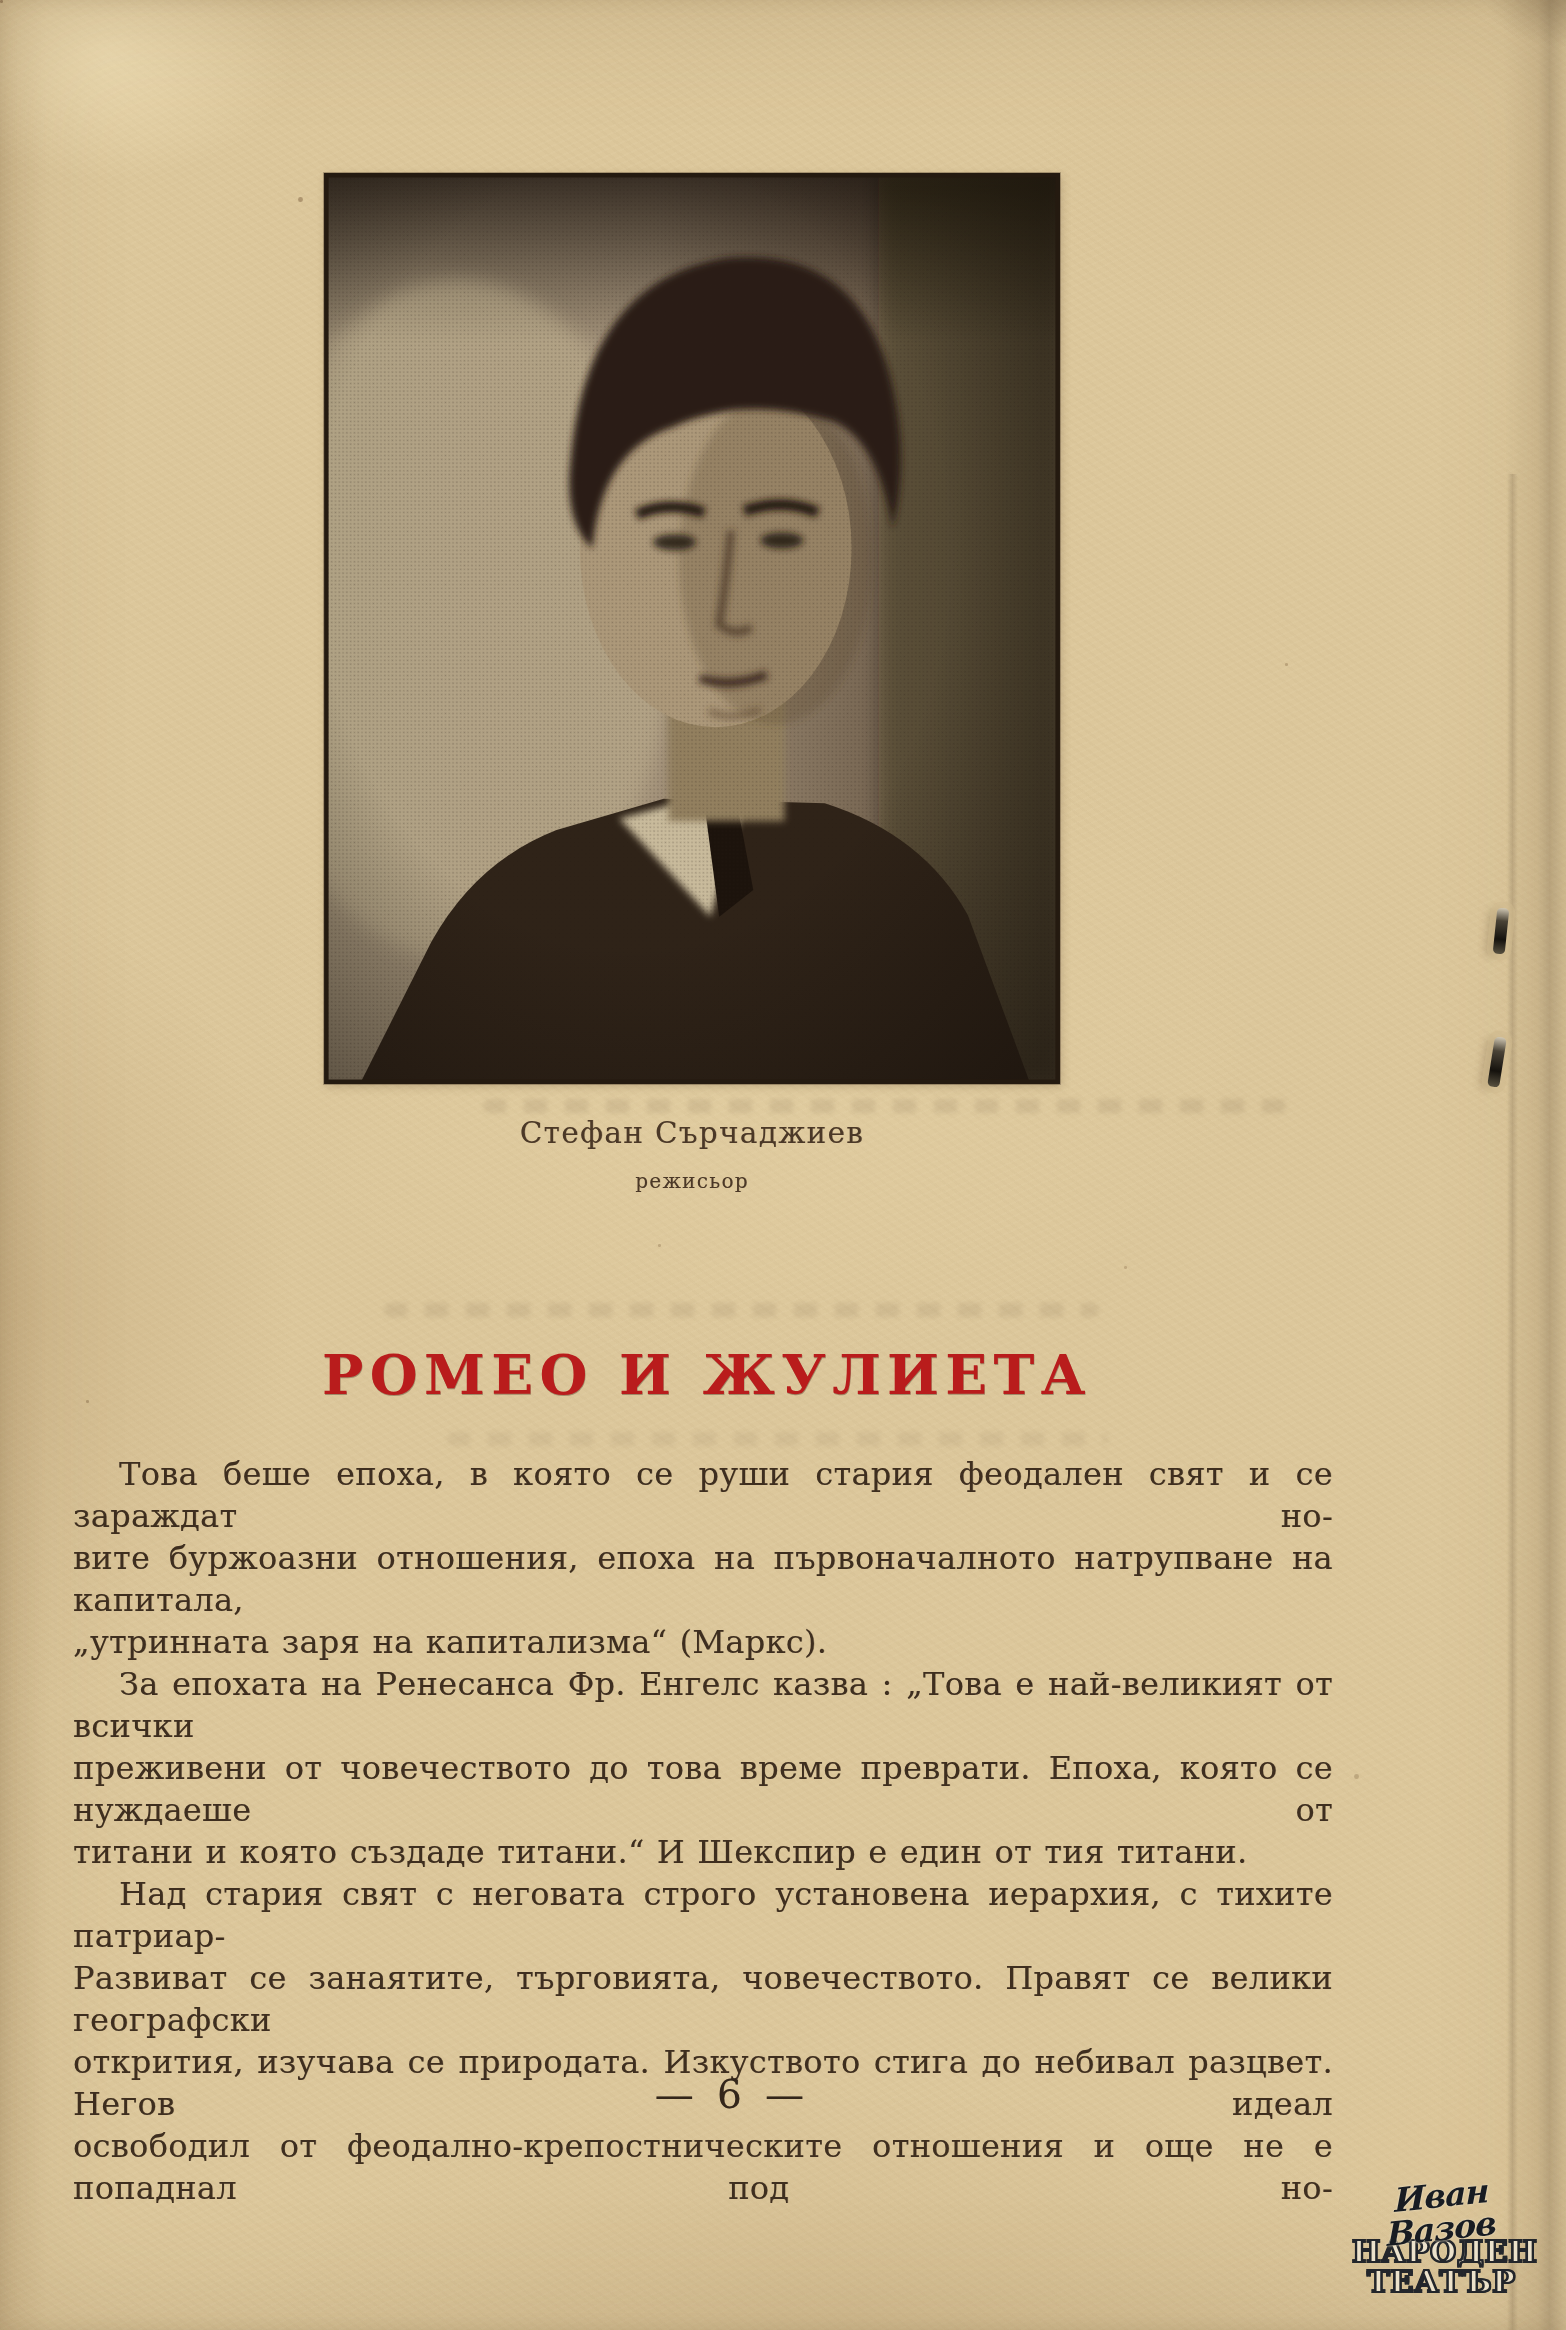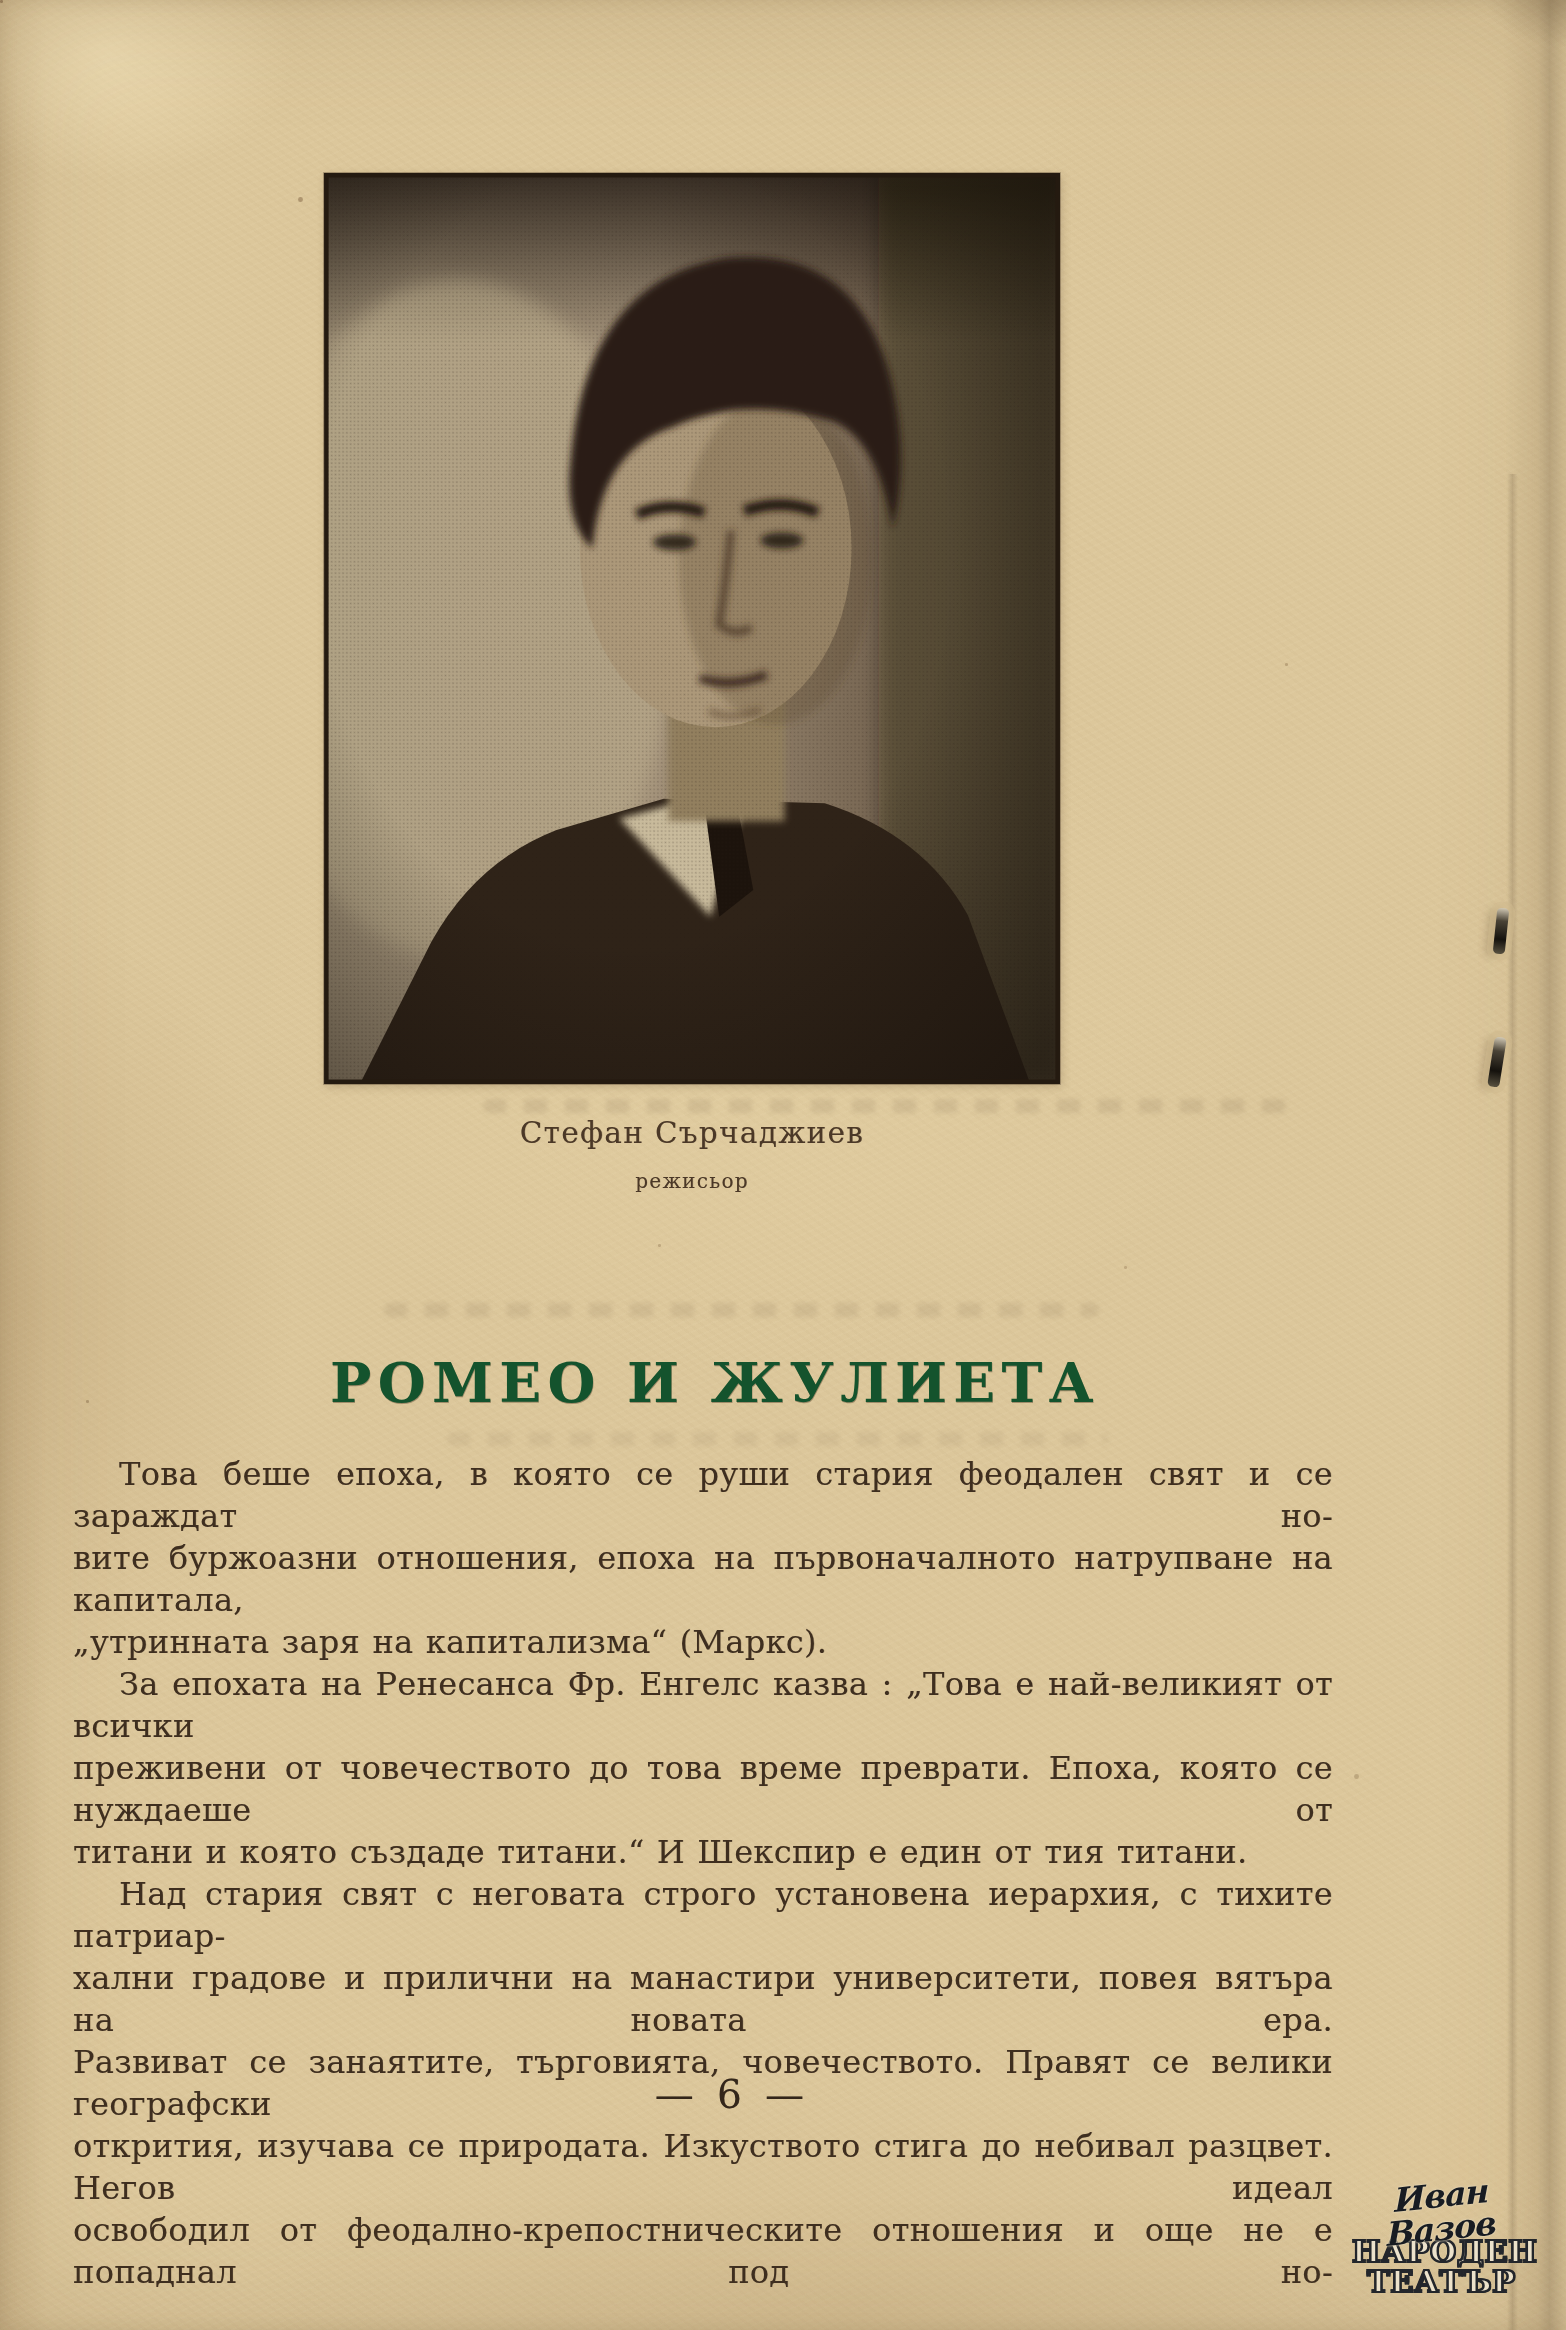--- a/index.html
+++ b/index.html
@@ -64,23 +64,23 @@
   
   .caption{
     position:absolute;left:324px;width:736px;text-align:center;
     color:#4b3827;letter-spacing:1.3px;
     text-shadow:0.4px 0.4px 0 rgba(75,56,39,.35);
   }
   .caption.name{top:1116px;font-size:29.5px;}
   .caption.role{top:1169px;font-size:20px;}
   
   .title{
-    position:absolute;left:73px;top:1343px;width:1260px;margin:12px;
+    position:absolute;left:73px;top:1343px;width:1260px;margin:4px;
     text-align:center;font-size:55px;line-height:55px;font-weight:bold;
-    letter-spacing:6.3px;color:#14532d;
+    letter-spacing:6.3px;color:#b91c1c;
     text-shadow:0.5px 0.7px 0 rgba(69,50,31,.4);
   }
   
   .body{
     position:absolute;left:73px;top:1453px;width:1260px;
     font-size:32px;color:#3e2e1f;
     text-shadow:0.4px 0.4px 0 rgba(62,46,31,.3);
     word-spacing:1.8px;letter-spacing:0.3px;
   }
   .para{margin:0;padding:0;}
@@ -204,21 +204,20 @@
       <span class="bl jl">вите буржоазни отношения, епоха на първоначалното натрупване на капитала,</span>
       <span class="bl ll">„утринната заря на капитализма“ (Маркс).</span>
     </p>
     <p class="para">
       <span class="bl jl ind">За епохата на Ренесанса Фр. Енгелс казва : „Това е най-великият от всички</span>
       <span class="bl jl">преживени от човечеството до това време преврати. Епоха, която се нуждаеше от</span>
       <span class="bl ll">титани и която създаде титани.“ И Шекспир е един от тия титани.</span>
     </p>
     <p class="para">
       <span class="bl jl ind">Над стария свят с неговата строго установена иерархия, с тихите патриар-</span>
-      <span class="bl jl">хални градове и прилични на манастири университети, повея вятъра на новата ера.</span>
       <span class="bl jl">Развиват се занаятите, търговията, човечеството. Правят се велики географски</span>
       <span class="bl jl">открития, изучава се природата. Изкуството стига до небивал разцвет. Негов идеал</span>
       <span class="bl jl">освободил от феодално-крепостническите отношения и още не е попаднал под но-</span>
 
     </p>
   </div>
 
   <div class="pageno">— 6 —</div>
 
   <div class="stamp">

